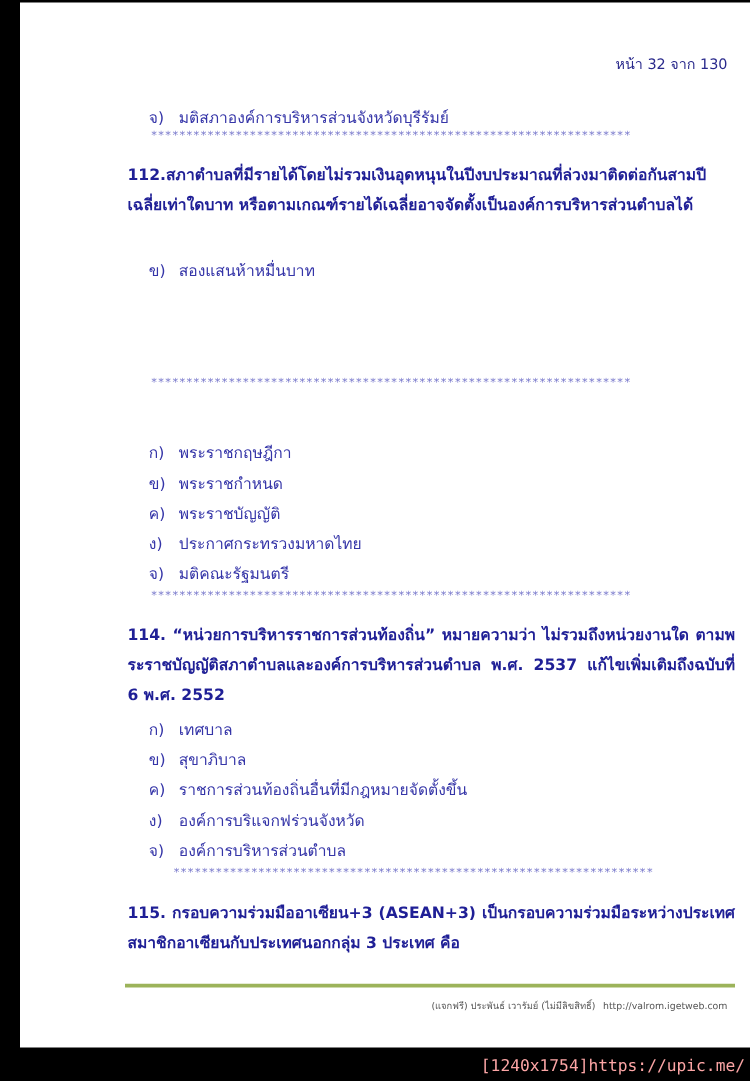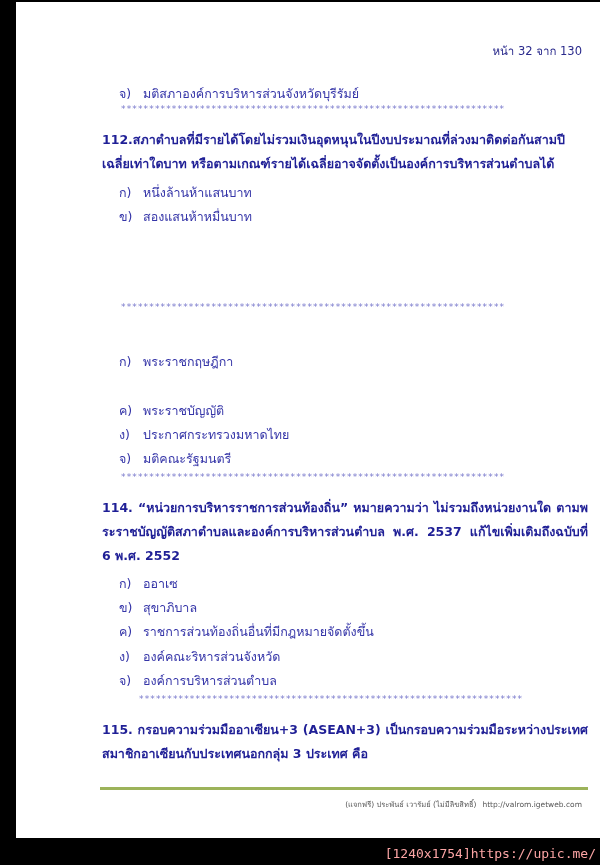--- a/index.html
+++ b/index.html
@@ -42,35 +42,35 @@
 
 <div class="page">
   <div class="page-number">หน้า 32 จาก 130</div>
 
   <div class="option" style="top:82px">
     <span class="lbl">จ)</span><span>มติสภาองค์การบริหารส่วนจังหวัดบุรีรัมย์</span>
   </div>
   <div class="stars" style="left:105px; top:102px; width:446px;">********************************************************************</div>
 
   <div class="question" style="top:126px">112.สภาตำบลที่มีรายได้โดยไม่รวมเงินอุดหนุนในปีงบประมาณที่ล่วงมาติดต่อกันสามปีเฉลี่ยเท่าใดบาท หรือตามเกณฑ์รายได้เฉลี่ยอาจจัดตั้งเป็นองค์การบริหารส่วนตำบลได้</div>
-  <div class="option" style="top:181px"><span class="lbl">ก)</span><span>หนึ่งล้านห้าแสนบาท</span></div>
   <div class="option" style="top:205px"><span class="lbl">ข)</span><span>สองแสนห้าหมื่นบาท</span></div>
   <div class="stars" style="left:105px; top:300px; width:446px;">********************************************************************</div>
 
   <div class="option" style="top:350px"><span class="lbl">ก)</span><span>พระราชกฤษฎีกา</span></div>
+  <div class="option" style="top:375px"><span class="lbl">ข)</span><span>พระราชกำหนด</span></div>
   <div class="option" style="top:399px"><span class="lbl">ค)</span><span>พระราชบัญญัติ</span></div>
   <div class="option" style="top:423px"><span class="lbl">ง)</span><span>ประกาศกระทรวงมหาดไทย</span></div>
   <div class="option" style="top:447px"><span class="lbl">จ)</span><span>มติคณะรัฐมนตรี</span></div>
   <div class="stars" style="left:105px; top:470px; width:446px;">********************************************************************</div>
 
   <div class="question" style="top:494px">114. “หน่วยการบริหารราชการส่วนท้องถิ่น” หมายความว่า ไม่รวมถึงหน่วยงานใด ตามพระราชบัญญัติสภาตำบลและองค์การบริหารส่วนตำบล พ.ศ. 2537 แก้ไขเพิ่มเติมถึงฉบับที่ 6 พ.ศ. 2552</div>
-  <div class="option" style="top:572px"><span class="lbl">ก)</span><span>ออาเซ</span></div>
+  <div class="option" style="top:572px"><span class="lbl">ก)</span><span>เทศบาล</span></div>
   <div class="option" style="top:596px"><span class="lbl">ข)</span><span>สุขาภิบาล</span></div>
   <div class="option" style="top:620px"><span class="lbl">ค)</span><span>ราชการส่วนท้องถิ่นอื่นที่มีกฎหมายจัดตั้งขึ้น</span></div>
-  <div class="option" style="top:645px"><span class="lbl">ง)</span><span>องค์คณะริหารส่วนจังหวัด</span></div>
+  <div class="option" style="top:645px"><span class="lbl">ง)</span><span>องค์การบริแจกฟร่วนจังหวัด</span></div>
   <div class="option" style="top:669px"><span class="lbl">จ)</span><span>องค์การบริหารส่วนตำบล</span></div>
   <div class="stars" style="left:123px; top:692px; width:446px;">********************************************************************</div>
 
   <div class="question" style="top:716px">115. กรอบความร่วมมืออาเซียน+3 (ASEAN+3)  เป็นกรอบความร่วมมือระหว่างประเทศสมาชิกอาเซียนกับประเทศนอกกลุ่ม 3 ประเทศ คือ</div>
 
   <div class="footer-rule"></div>
   <div class="footer-text">
     <span>(แจกฟรี) ประพันธ์ เวารัมย์ (ไม่มีลิขสิทธิ์)</span><span class="url">http://valrom.igetweb.com</span>
   </div>
 </div>

